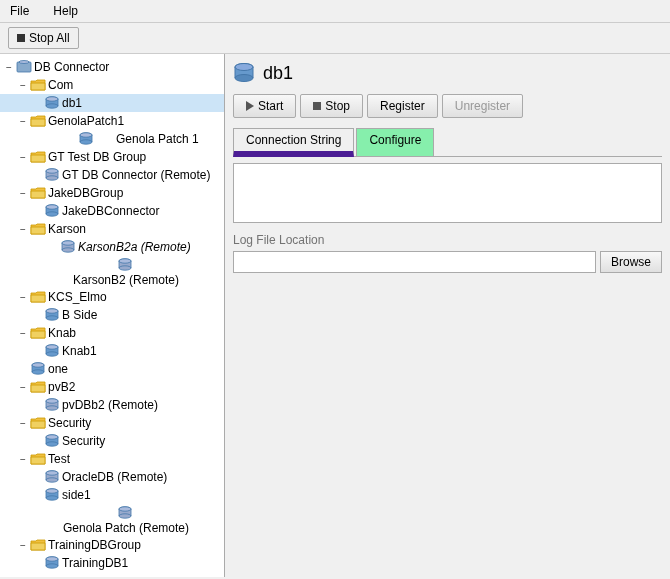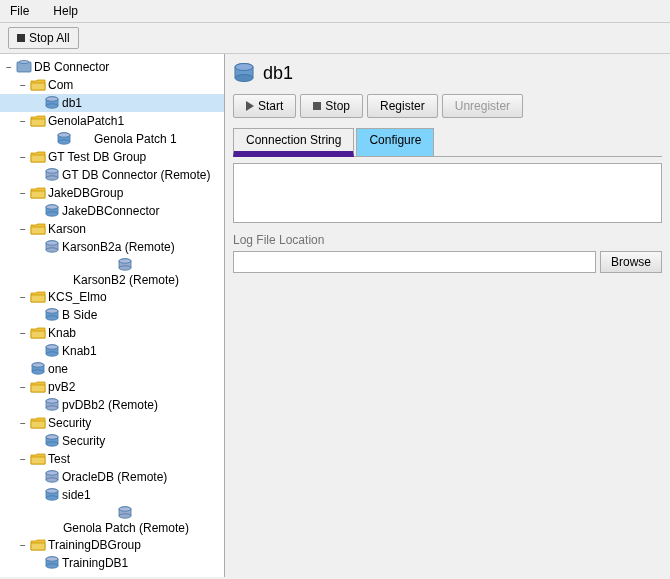--- a/index.html
+++ b/index.html
@@ -160,21 +160,21 @@
 
     .tab-bar {
       display: flex;
       border-bottom: 1px solid #aaa;
       margin-bottom: 6px;
     }
     .tab {
       padding: 4px 12px;
       border: 1px solid #aaa;
       border-bottom: none;
-      background: #7dd3fc;
+      background: #86efac;
       cursor: pointer;
       font-size: 12px;
       margin-right: 2px;
     }
     .tab.active {
       background: #f0f0f0;
       border-bottom: 6px solid #4c1d95;
       margin-bottom: -1px;
     }
 
@@ -274,21 +274,21 @@
       <div class="tree-node" style="padding-left: 16px;">
         <span class="tree-expand">−</span>
         <span class="icon-db">
           <svg width="16" height="16" viewBox="0 0 16 16">
     <path d="M1,4 L6,4 L7,3 L15,3 L15,13 L1,13 Z" fill="#f0c040" stroke="#cc9900" stroke-width="0.8"></path>
     <path d="M1,6 L15,6 L15,13 L1,13 Z" fill="#f0d060" stroke="#cc9900" stroke-width="0.8"></path>
   </svg>
         </span>
         <span class="tree-label">GenolaPatch1</span>
       </div>
-      <div class="tree-node" style="padding-left: 22px; gap: 20px;">
+      <div class="tree-node" style="padding-left: 44px; gap: 20px;">
         <span class="tree-expand-placeholder"></span>
         <span class="icon-db">
           <svg width="16" height="16" viewBox="0 0 16 16">
     <ellipse cx="8" cy="4" rx="6" ry="2.2" fill="#6699cc" stroke="#4477aa" stroke-width="0.8"></ellipse>
     <rect x="2" y="4" width="12" height="7" fill="#6699cc" stroke="none"></rect>
     <ellipse cx="8" cy="11" rx="6" ry="2.2" fill="#6699cc" stroke="#4477aa" stroke-width="0.8"></ellipse>
     <line x1="2" y1="4" x2="2" y2="11" stroke="#4477aa" stroke-width="0.8"></line>
     <line x1="14" y1="4" x2="14" y2="11" stroke="#4477aa" stroke-width="0.8"></line>
     <ellipse cx="8" cy="4" rx="6" ry="2.2" fill="#aabbdd" stroke="#4477aa" stroke-width="0.8"></ellipse>
   </svg>
@@ -346,21 +346,21 @@
       <div class="tree-node" style="padding-left: 16px;">
         <span class="tree-expand">−</span>
         <span class="icon-db">
           <svg width="16" height="16" viewBox="0 0 16 16">
     <path d="M1,4 L6,4 L7,3 L15,3 L15,13 L1,13 Z" fill="#f0c040" stroke="#cc9900" stroke-width="0.8"></path>
     <path d="M1,6 L15,6 L15,13 L1,13 Z" fill="#f0d060" stroke="#cc9900" stroke-width="0.8"></path>
   </svg>
         </span>
         <span class="tree-label">Karson</span>
       </div>
-      <div class="tree-node" style="padding-left: 30px;">
+      <div class="tree-node" style="padding-left: 46px; font-style: italic;">
         <span class="tree-expand-placeholder"></span>
         <span class="icon-db">
           <svg width="16" height="16" viewBox="0 0 16 16">
     <ellipse cx="8" cy="4" rx="6" ry="2.2" fill="#99aacc" stroke="#4477aa" stroke-width="0.8"></ellipse>
     <rect x="2" y="4" width="12" height="7" fill="#99aacc" stroke="none"></rect>
     <ellipse cx="8" cy="11" rx="6" ry="2.2" fill="#99aacc" stroke="#4477aa" stroke-width="0.8"></ellipse>
     <line x1="2" y1="4" x2="2" y2="11" stroke="#4477aa" stroke-width="0.8"></line>
     <line x1="14" y1="4" x2="14" y2="11" stroke="#4477aa" stroke-width="0.8"></line>
     <ellipse cx="8" cy="4" rx="6" ry="2.2" fill="#aabbdd" stroke="#4477aa" stroke-width="0.8"></ellipse>
   </svg>

